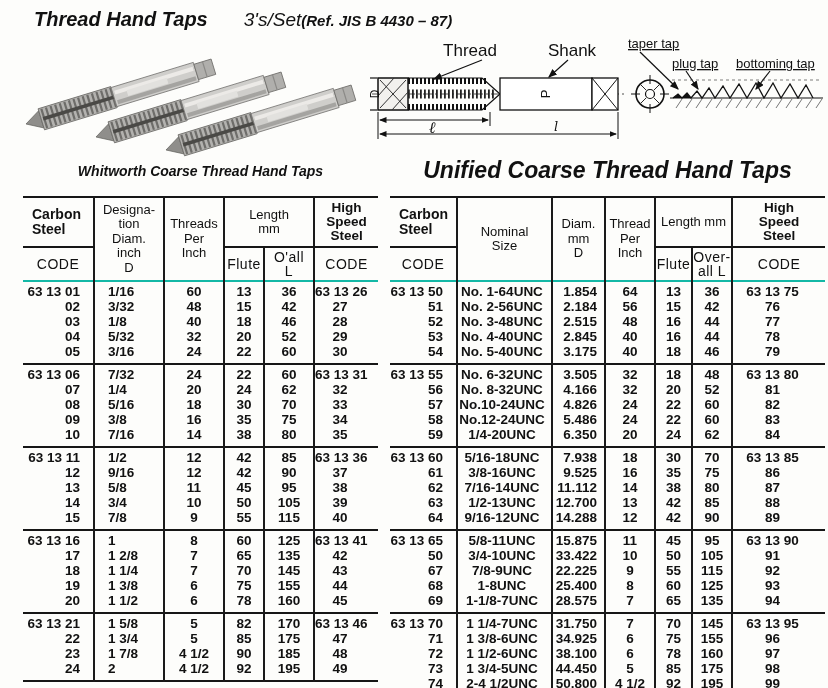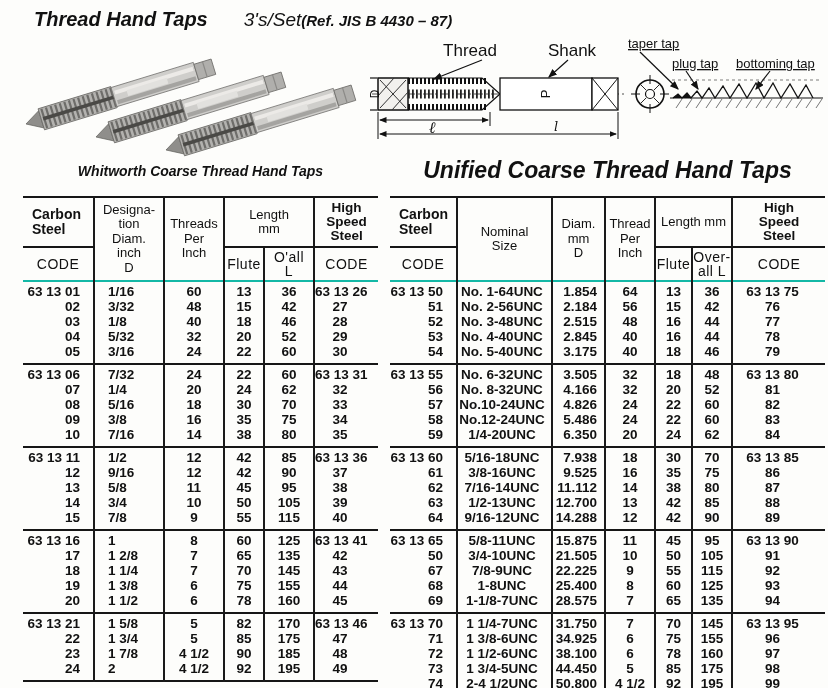--- a/index.html
+++ b/index.html
@@ -600,21 +600,21 @@
         <td class="c-nom">5/8-11UNC</td>
         <td class="c-diam">15.875</td>
         <td class="c-ctr">11</td>
         <td class="c-ctr">45</td>
         <td class="c-ctr">95</td>
         <td class="c-hss">63 13 90</td>
       </tr>
       <tr>
         <td class="c-code">50</td>
         <td class="c-nom">3/4-10UNC</td>
-        <td class="c-diam">21.505</td>
+        <td class="c-diam">33.422</td>
         <td class="c-ctr">10</td>
         <td class="c-ctr">50</td>
         <td class="c-ctr">105</td>
         <td class="c-hss">91</td>
       </tr>
       <tr>
         <td class="c-code">67</td>
         <td class="c-nom">7/8-9UNC</td>
         <td class="c-diam">22.225</td>
         <td class="c-ctr">9</td>

